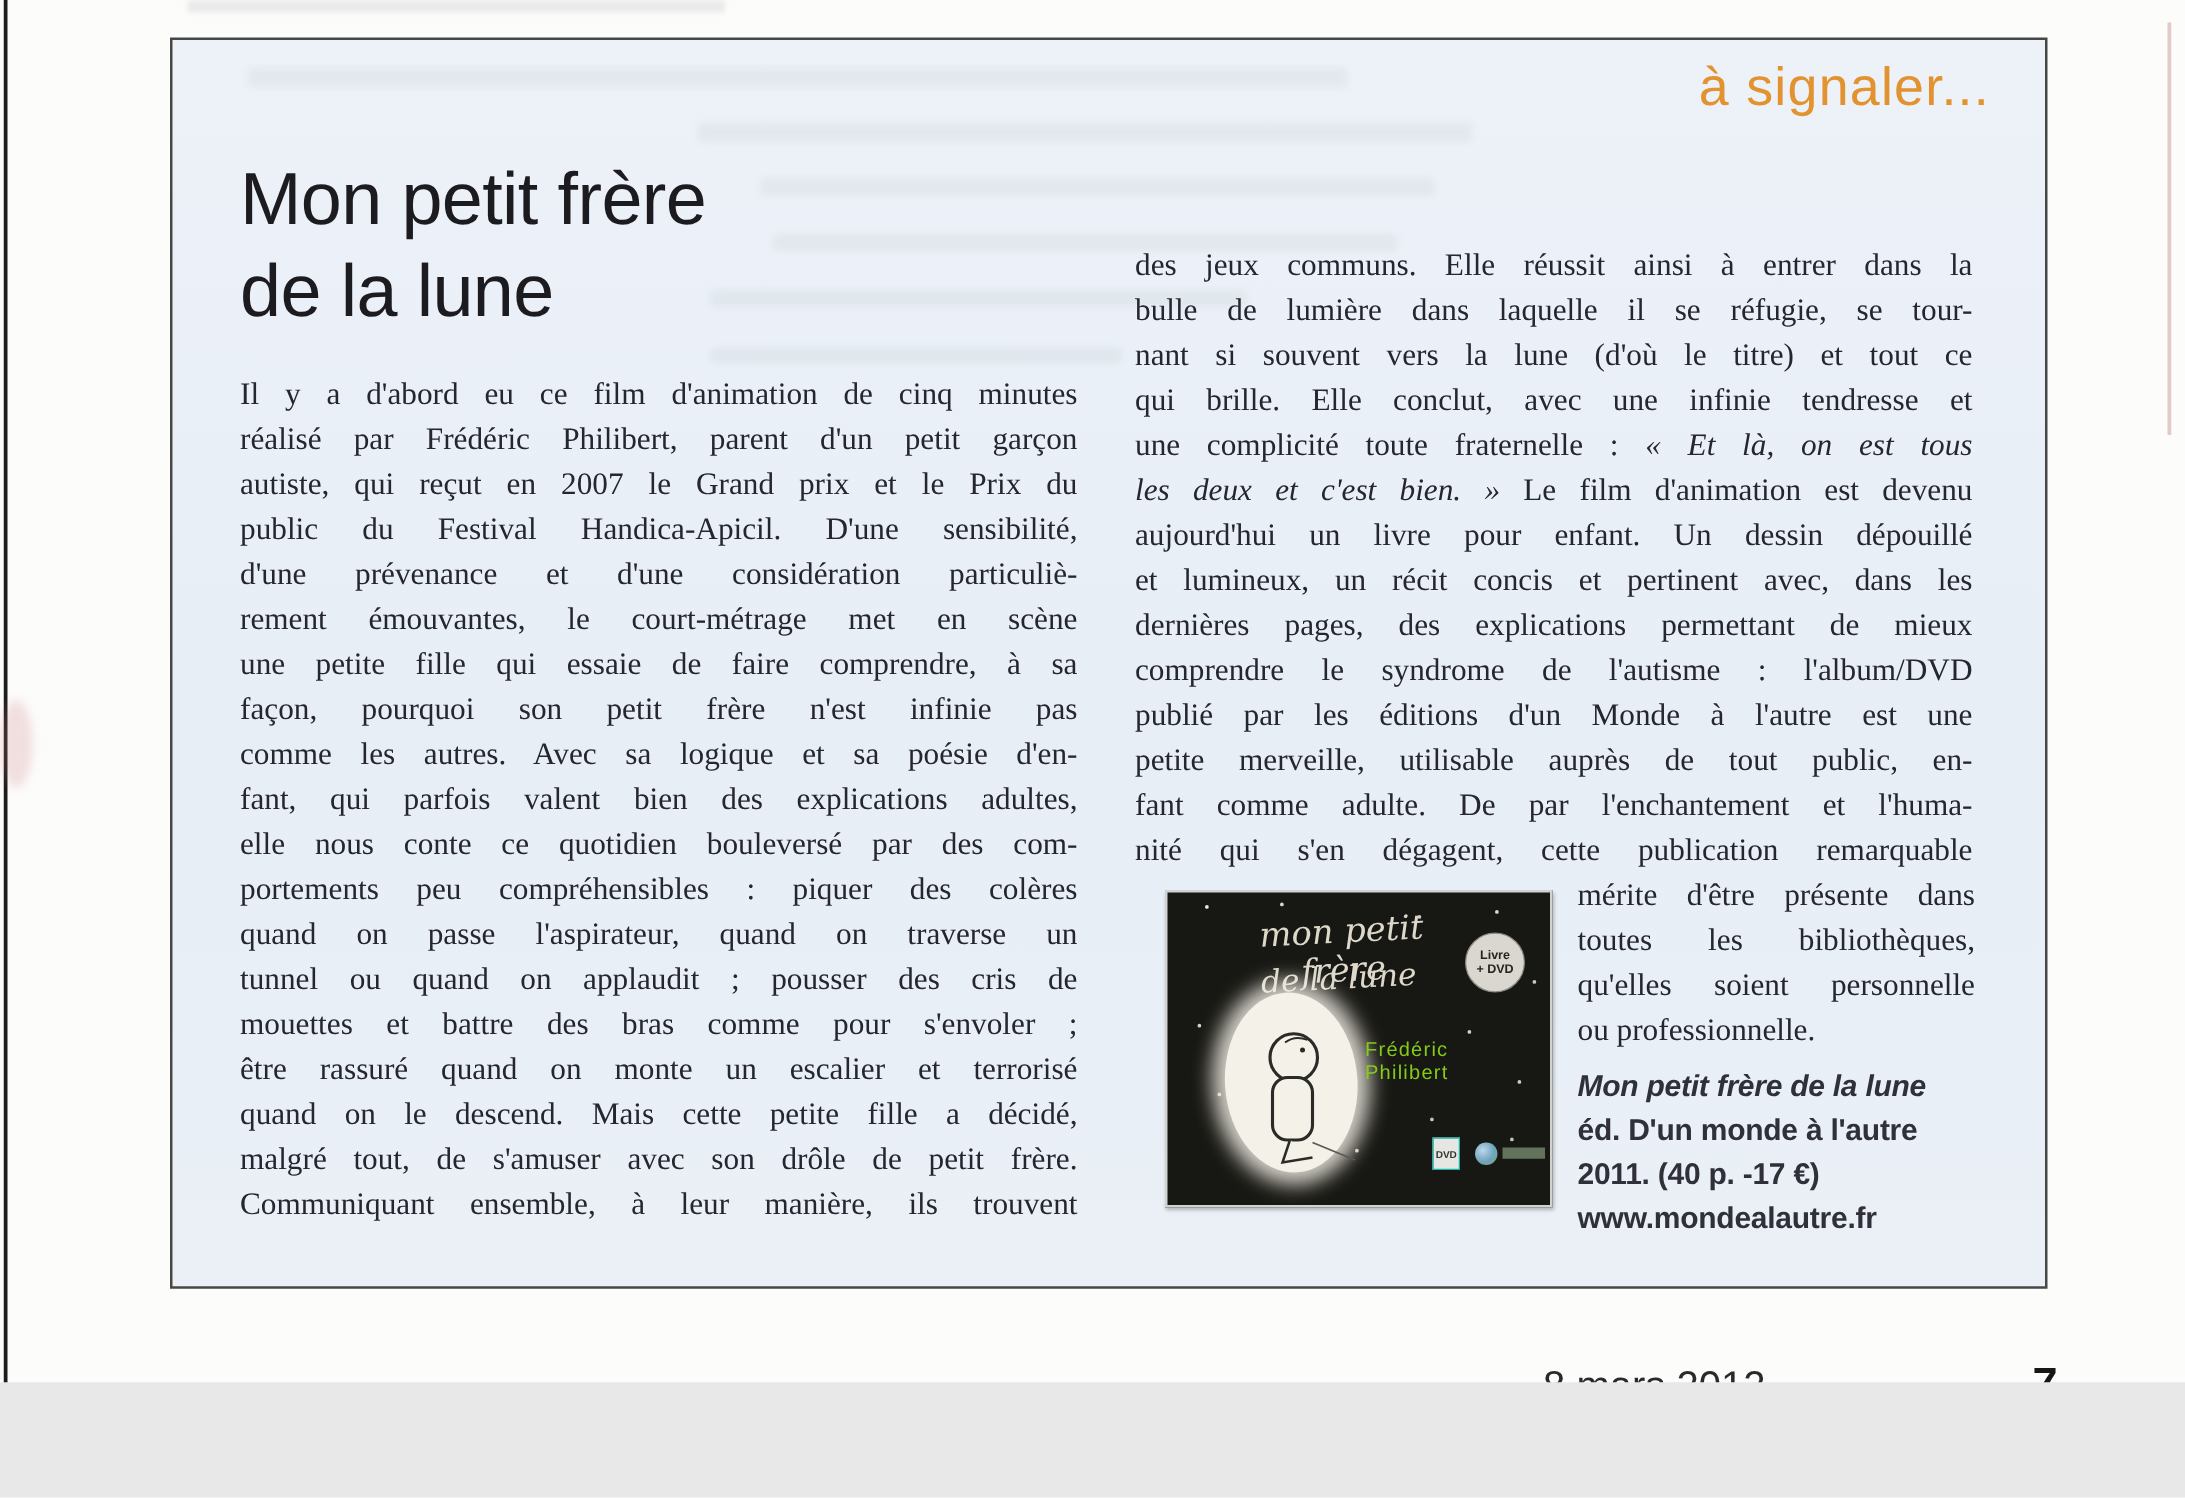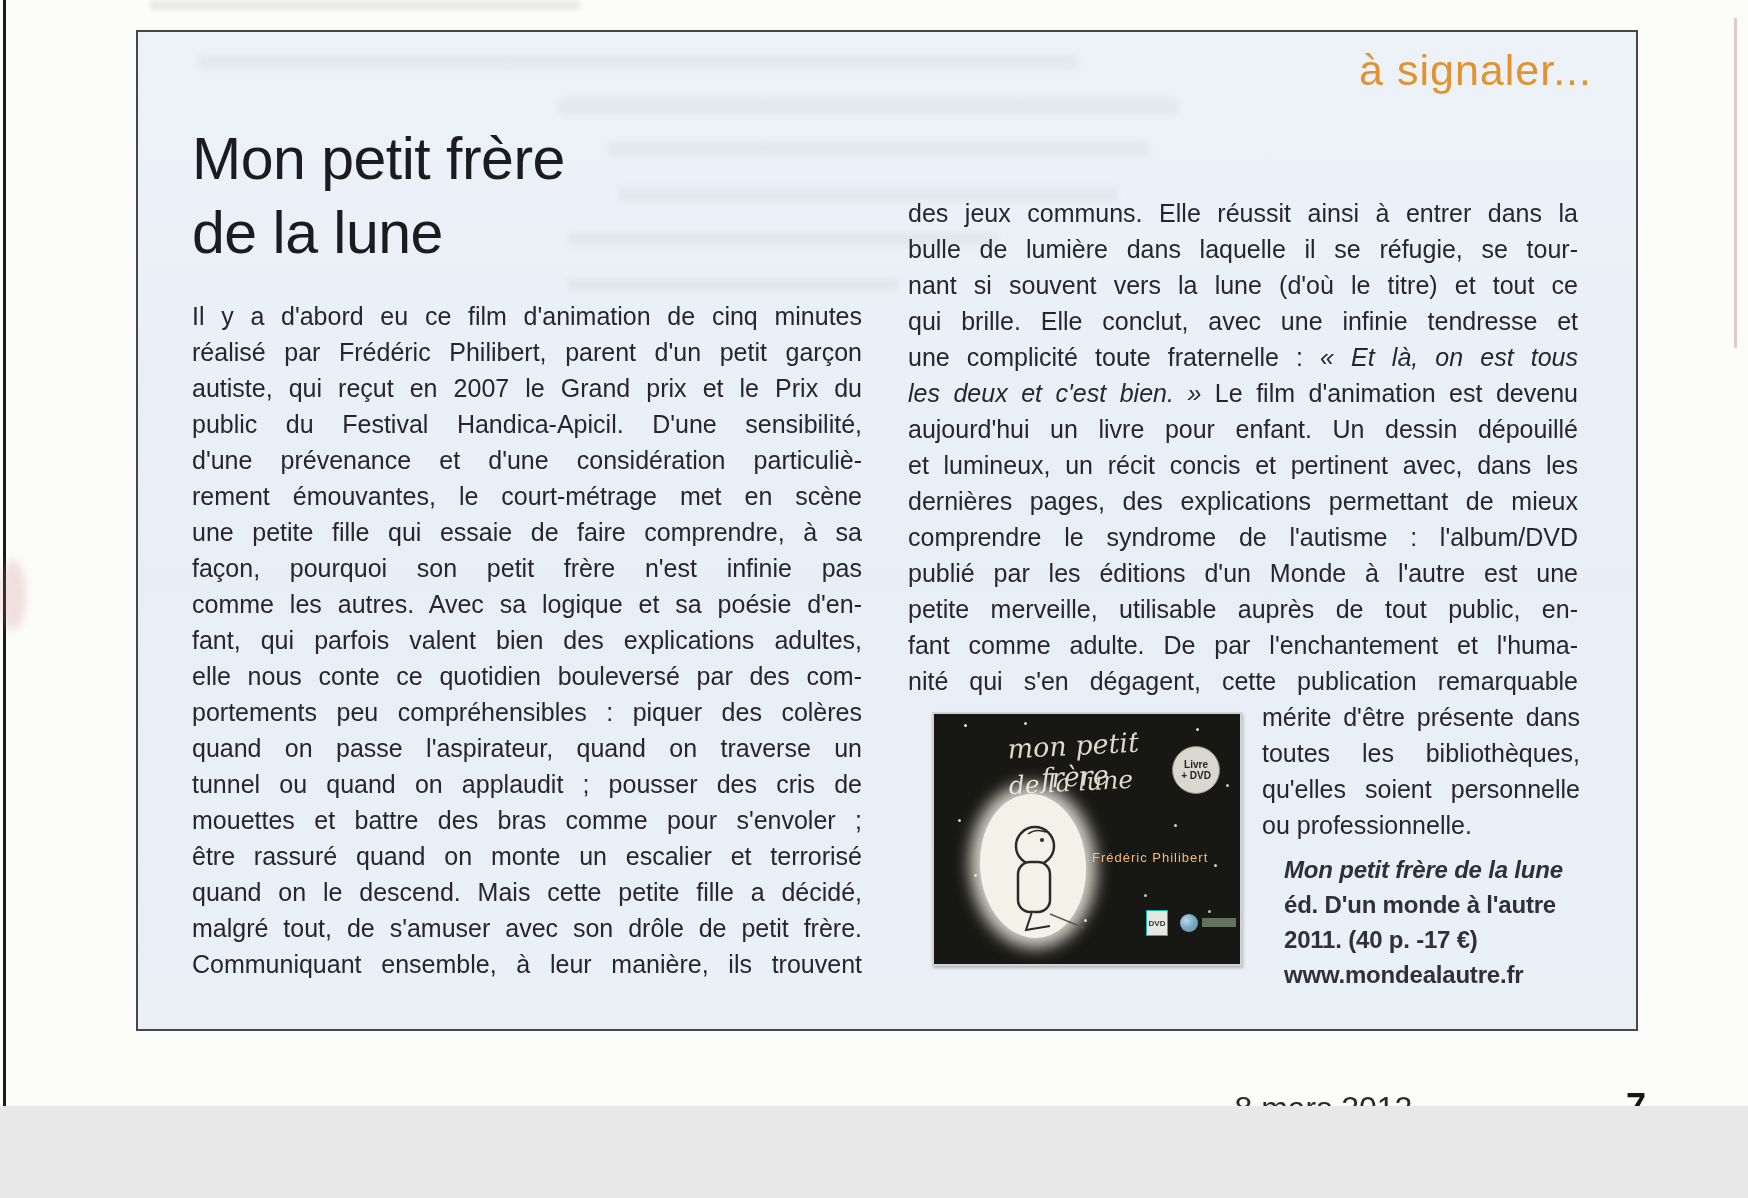--- a/index.html
+++ b/index.html
@@ -20,54 +20,54 @@
   .ghost{position:absolute;background:#6e8076;opacity:.08;filter:blur(3px);border-radius:4px;}
   .g1{left:60px;top:22px;width:880px;height:16px;}
   .g2{left:420px;top:66px;width:620px;height:16px;}
   .g3{left:470px;top:110px;width:540px;height:15px;}
   .g4{left:480px;top:155px;width:500px;height:14px;}
   .g5{left:430px;top:200px;width:430px;height:14px;}
   .g6{left:430px;top:246px;width:330px;height:13px;}
   .flag{position:absolute;right:44px;top:14px;font-size:43px;color:#E2922E;letter-spacing:1px;}
   .title{position:absolute;left:54px;top:90px;font-size:59px;line-height:74px;color:#1c1c20;
          letter-spacing:-.5px;font-weight:500;}
-  .col{position:absolute;font-family:Liberation Sans, sans-serif;font-size:25px;
+  .col{position:absolute;font-family:Liberation Serif, serif;font-size:25px;
        line-height:36px;color:#262630;}
   .line{text-align:justify;text-align-last:justify;white-space:nowrap0;}
   .line.align-left{text-align-last:left;}
   .col-left{left:54px;top:266px;width:670px;}
   .col-right{left:770px;top:163px;width:670px;}
   .col-narrow{left:1124px;top:667px;width:318px;}
   
   .cover{position:absolute;left:794px;top:680px;width:306px;height:250px;
          background:#171713;border:2px solid #d2d2d0;box-shadow:1px 2px 3px rgba(0,0,0,.25);}
   .cover-title{position:absolute;color:#ddd8ca;font-family:"DejaVu Serif",serif;font-style:italic;
                transform:rotate(-3deg);text-align:center;}
   .ct1{left:40px;top:16px;width:200px;font-size:27px;}
   .ct2{left:62px;top:54px;width:150px;font-size:25px;}
   .badge{position:absolute;left:238px;top:32px;width:46px;height:46px;border-radius:50%;
          background:#d9d7cf;border:1px solid #8a8a82;display:flex;flex-direction:column;
          align-items:center;justify-content:center;color:#25251f;font-size:10px;line-height:11px;font-weight:bold;}
   .glow{position:absolute;left:46px;top:80px;width:106px;height:144px;border-radius:50%;
         background:#f4f1e8;box-shadow:0 0 16px 10px rgba(244,241,232,.85);transform:rotate(-4deg);}
   .child-svg{position:absolute;left:46px;top:80px;width:106px;height:144px;}
-  .cover-author{position:absolute;left:158px;top:118px;width:130px;color:#fdba74;font-size:13px;letter-spacing:1px;margin-top:18px;}
+  .cover-author{position:absolute;left:158px;top:118px;width:130px;color:#84cc16;font-size:16px;letter-spacing:1px;}
   .logo-sq{position:absolute;left:212px;top:196px;width:20px;height:24px;background:#e6e6e2;
            border:1px solid #14b8a6;display:flex;align-items:center;justify-content:center;
            font-size:8px;color:#333;font-weight:bold;}
   .logo-circ{position:absolute;left:246px;top:200px;width:18px;height:18px;border-radius:50%;
              background:radial-gradient(circle at 35% 35%,#bcd8e8 0%,#6fa3c0 55%,#79a86a 100%);}
   .logo-text{position:absolute;left:268px;top:204px;width:34px;height:9px;background:rgba(150,175,140,.6);}
   .stars{position:absolute;left:30px;top:10px;width:3px;height:3px;background:#e9e9e2;border-radius:50%;
          box-shadow:60px -2px #d8d8cf, 170px 8px #cfcfc6, 232px 4px #d8d8cf, 262px 60px #c9c9c0,
                     210px 100px #d2d2c9, 250px 140px #cfcfc6, 180px 170px #c5c5bc, 120px 195px #cfcfc6,
                     10px 150px #c9c9c0, -6px 95px #d2d2c9, 95px 118px #cfcfc6, 244px 186px #c2c2b9;}
   
   .citation{position:absolute;left:1124px;top:820px;width:330px;font-size:24px;line-height:35px;
-            color:#30303a;font-weight:600;letter-spacing:-.2px;margin-left:22px;}
+            color:#30303a;font-weight:600;letter-spacing:-.2px;}
   .cit-title{font-style:italic;}
   
   .footer{position:absolute;top:1086px;right:102px;display:flex;align-items:baseline;color:#2a2a2a;}
   .footer .f-reg{font-size:32px;}
   .footer .f-bold{font-size:17px;font-weight:bold;letter-spacing:.5px;}
   .footer .f-page{font-size:36px;font-weight:bold;margin-left:18px;color:#161616;}
 </style>
 </head>
 <body>
 

